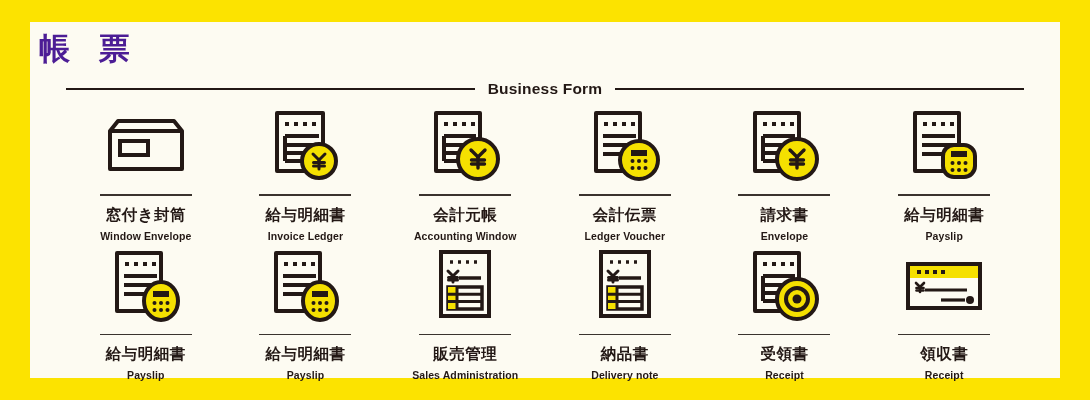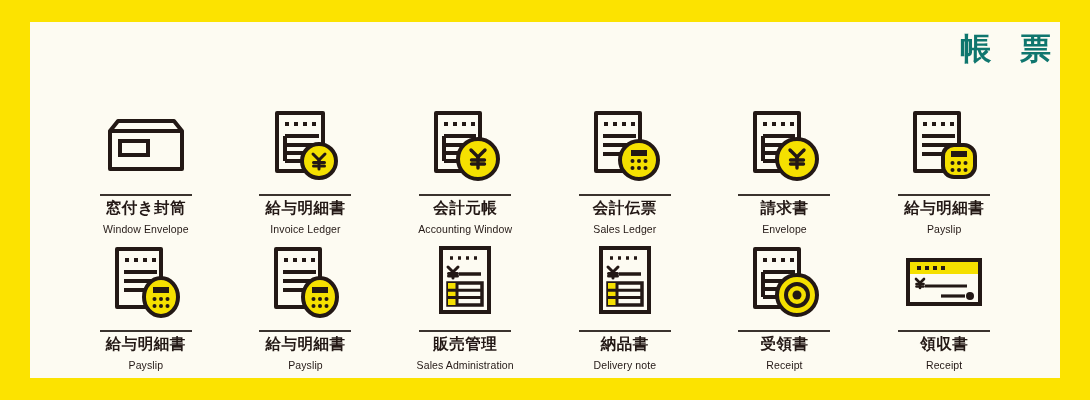--- a/index.html
+++ b/index.html
@@ -27,26 +27,26 @@
     left: 0;
     top: 0;
     width: 1030px;
     height: 78px;
   }
   .title-jp {
     position: absolute;
     left: 0;
     top: 6px;
     width: 1030px;
-    text-align: right;
+    text-align: left;
     font-size: 31px;
     font-weight: bold;
     letter-spacing: 9px;
     text-indent: 9px;
-    color: #0f766e;
+    color: #4c1d95;
     font-family: "DejaVu Sans", sans-serif;
   }
   .rule-row {
     position: absolute;
     left: 36px;
     top: 57px;
     width: 958px;
     height: 20px;
     display: flex;
     align-items: center;
@@ -90,45 +90,50 @@
     justify-content: center;
     margin-top: 6px;
   }
   .cell-rule {
     width: 92px;
     height: 1.6px;
     background: #3A332E;
     margin-top: 10px;
   }
   .label-jp {
-    margin-top: 2px;
+    margin-top: 9px;
     font-size: 15.5px;
     font-weight: bold;
     color: #231815;
     letter-spacing: 0.5px;
     font-family: "DejaVu Sans", sans-serif;
     white-space: nowrap;
   }
   .label-en {
     margin-top: 4px;
     font-size: 10.5px;
-    font-weight: normal;
+    font-weight: bold;
     color: #231815;
     letter-spacing: 0.1px;
     white-space: nowrap;
   }
   svg { display: block; }
 </style>
 </head>
 <body>
 
 <div class="frame">
 
   <div class="header">
     <div class="title-jp">帳 票</div>
+    <div class="rule-row">
+      <div class="rule-line"></div>
+      <div class="title-en">Business Form</div>
+      <div class="rule-line"></div>
+    </div>
   </div>
 
   <div class="grid">
 
     <div class="cell">
       <div class="icon-box">
         <svg width="84" height="58" viewBox="0 0 84 58">
           <path d="M6 14 L14 4 L70 4 L78 14 L78 52 L6 52 Z" fill="#FDFBF2" stroke="#231815" stroke-width="4" stroke-linejoin="round"></path>
           <line x1="6" y1="14" x2="78" y2="14" stroke="#231815" stroke-width="4"></line>
           <rect x="16" y="24" width="28" height="14" fill="#FDFBF2" stroke="#231815" stroke-width="4"></rect>
@@ -219,21 +224,21 @@
             <circle cx="51" cy="52" r="2"></circle>
             <circle cx="57.5" cy="52" r="2"></circle>
             <circle cx="44.5" cy="59" r="2"></circle>
             <circle cx="51" cy="59" r="2"></circle>
             <circle cx="57.5" cy="59" r="2"></circle>
           </g>
         </svg>
       </div>
       <div class="cell-rule"></div>
       <div class="label-jp">会計伝票</div>
-      <div class="label-en">Sales Ledger</div>
+      <div class="label-en">Ledger Voucher</div>
     </div>
 
     <div class="cell">
       <div class="icon-box">
         <svg width="74" height="74" viewBox="0 0 74 74">
           <path d="M8 4 L52 4 L52 62 L8 62 Z" fill="#FDFBF2" stroke="#231815" stroke-width="4" stroke-linejoin="round"></path>
           <g stroke="#231815" stroke-width="4">
             <line x1="16" y1="15" x2="20" y2="15"></line>
             <line x1="25" y1="15" x2="29" y2="15"></line>
             <line x1="34" y1="15" x2="38" y2="15"></line>

